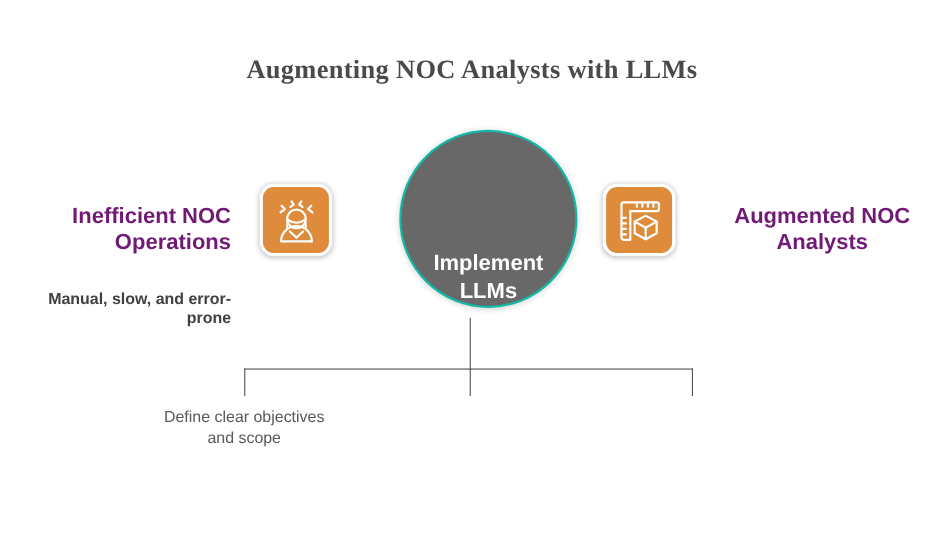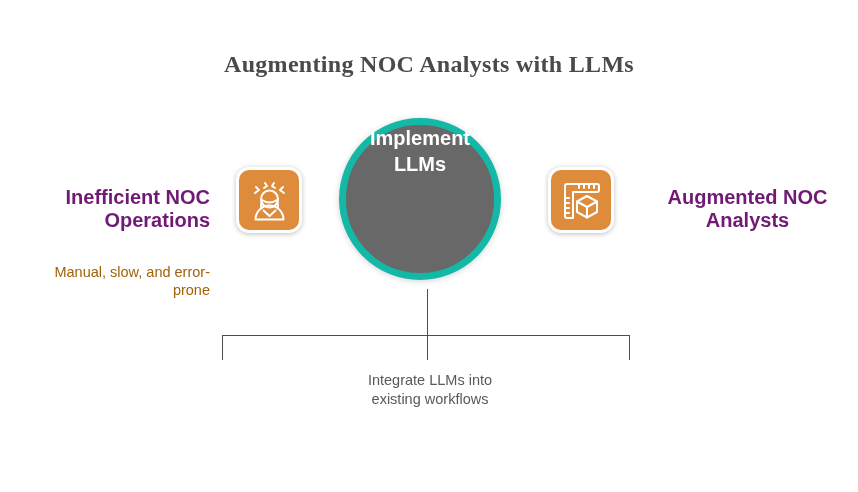--- a/index.html
+++ b/index.html
@@ -34,22 +34,22 @@
     line-height: 23px;
     font-weight: 700;
     color: #701a75;
     white-space: pre-line;
   }
 
   .subtext {
     margin-top: 13px;
     font-size: 14.5px;
     line-height: 18px;
-    font-weight: 400;
-    color: #a16207;
+    font-weight: 700;
+    color: #404040;
     white-space: pre-line;
   }
 
   .left-block { top: 168px; left: 20px; width: 190px; text-align: right; }
   .right-block { top: 168px; left: 645px; width: 205px; text-align: center; }
 
   .icon-box {
     position: absolute;
     width: 66px;
     height: 66px;
@@ -61,29 +61,29 @@
     align-items: center;
     justify-content: center;
   }
   .icon-left  { top: 167px; left: 236px; }
   .icon-right { top: 167px; left: 548px; }
   .icon-box svg { display: block; }
 
   .circle {
     position: absolute;
     top: 118px;
-    left: 339px;
+    left: 363px;
     width: 162px;
     height: 162px;
     background: #686868;
-    border: 7px solid #14b8a6;
+    border: 2px solid #14b8a6;
     border-radius: 50%;
     box-shadow: 0 1px 6px rgba(0,0,0,0.18);
     display: flex;
-    align-items: flex-start;
+    align-items: flex-end;
     justify-content: center;
   }
   .circle-label {
     color: #ffffff;
     font-size: 20px;
     line-height: 26px;
     font-weight: 700;
     text-align: center;
     white-space: pre-line;
   }
@@ -175,16 +175,16 @@
   <div class="text-block right-block">
     <div class="heading">Augmented NOC
 Analysts</div>
   </div>
 
   <div class="line line-center-v"></div>
   <div class="line line-h"></div>
   <div class="line line-left-v"></div>
   <div class="line line-right-v"></div>
 
-  <div class="step-label step-2">Integrate LLMs into
-existing workflows</div>
+  <div class="step-label step-1">Define clear objectives
+and scope</div>
 
 </div>
 
 </body></html>

